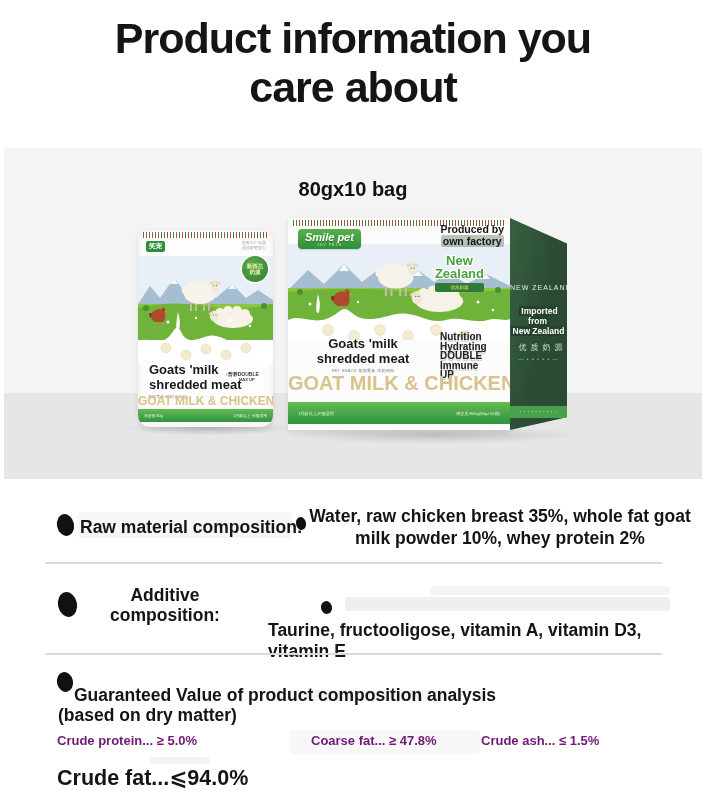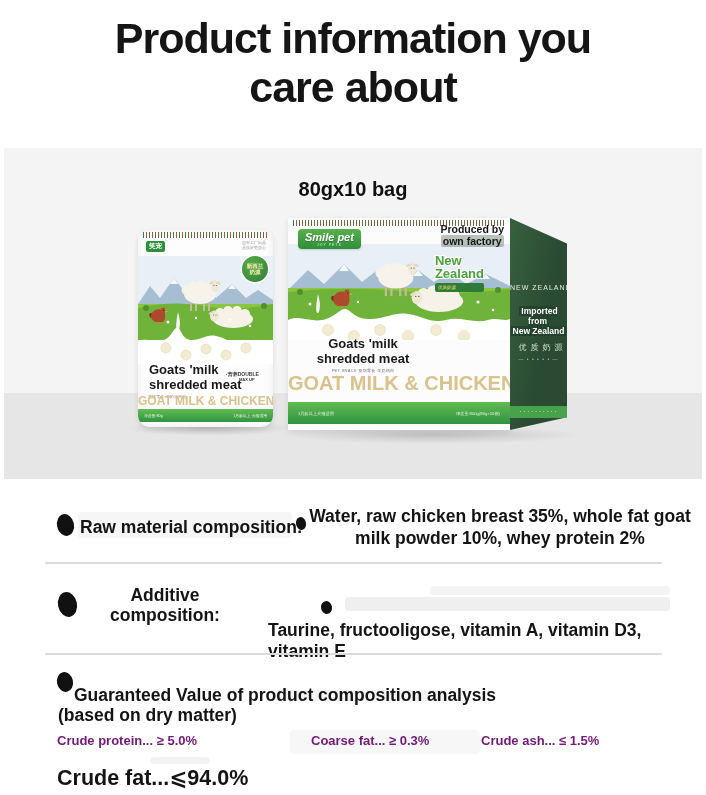--- a/index.html
+++ b/index.html
@@ -54,21 +54,21 @@
   .boxf .scene{top:26px;width:222px;height:96px;}
   .b-logo{position:absolute;left:10px;top:11px;z-index:3;text-align:center;
           background:linear-gradient(180deg,#57b04a,#2e8f3a);border-radius:4px;padding:2px 7px;
           box-shadow:0 1px 2px rgba(0,0,0,.15);}
   .b-logo .main{color:#fff;font-size:11px;font-weight:bold;font-style:italic;
                 text-shadow:0 1px 1px rgba(0,0,0,.25);}
   .b-logo .sub{color:#dff0d8;font-size:3.5px;letter-spacing:1px;}
   .b-prod{position:absolute;right:6px;top:6px;z-index:4;text-align:center;
           font-size:10.5px;font-weight:bold;color:#161616;line-height:11.5px;margin-left:28px;}
   .b-prod .chip{background:rgba(62,88,64,.35);border-radius:2px;padding:0 2px;}
-  .b-nz{position:absolute;right:26px;top:36px;z-index:4;
+  .b-nz{position:absolute;right:26px;top:36px;z-index:4;text-align:center;
         font-size:13px;font-weight:bold;line-height:13px;color:#4ba03c;
         text-shadow:1px 1px 0 #fff,-1px -1px 0 #fff,1px -1px 0 #fff,-1px 1px 0 #fff,0 0 2px #fff;}
   .b-nz .ribbon{margin-top:3px;background:#2f7a36;border-radius:2px;color:#ffe27a;
         font-size:4.5px;font-weight:normal;line-height:9px;text-shadow:none;padding:0 3px;}
   .b-title{position:absolute;left:14px;top:118px;width:122px;text-align:center;z-index:3;}
   .bt{font-size:13px;font-weight:bold;line-height:15px;color:#181818;}
   .bsub{font-size:4px;color:#777;margin-top:2px;letter-spacing:.3px;}
   .b-feats{position:absolute;left:152px;top:114px;width:70px;z-index:3;
            font-size:10px;font-weight:bold;line-height:9.5px;color:#222;
            text-shadow:0 1.5px 0 rgba(120,120,120,.35);}
@@ -283,20 +283,27 @@
       <div class="b-nz">
         <div>New</div>
         <div>Zealand</div>
         <div class="ribbon">优质奶源</div>
       </div>
       <div class="b-title">
         <div class="bt">Goats 'milk</div>
         <div class="bt">shredded meat</div>
         <div class="bsub">PET SNACK 宠物零食·羊奶鸡肉</div>
       </div>
+      <div class="b-feats">
+        <div>Nutrition</div>
+        <div>Hydrating</div>
+        <div>DOUBLE</div>
+        <div>Immune</div>
+        <div>UP</div>
+      </div>
       <div class="b-gold">GOAT MILK &amp; CHICKEN</div>
       <div class="b-band">
         <span>1月龄以上犬猫适用</span>
         <span>净含量:800g(80g×10袋)</span>
       </div>
     </div>
 
     <div class="boxs">
       <div class="s-title">NEW ZEALAND</div>
       <div class="s-import">
@@ -332,19 +339,19 @@
 
   <div class="hr" style="top:653px;"></div>
 
   <div class="bullet" style="left:57px;top:672px;width:16px;height:20px;"></div>
   <div class="ghost" style="left:270px;top:690px;width:175px;height:11px;background:#f4f4f4;"></div>
   <div class="lbl guar" style="left:74px;top:666px;">Guaranteed Value of product composition analysis</div>
   <div class="lbl guar" style="left:58px;top:686px;">(based on dry matter)</div>
 
   <div class="ghost" style="left:290px;top:730px;width:190px;height:24px;background:#f7f7f7;"></div>
   <div class="an" style="left:57px;top:733px;">Crude protein... ≥ 5.0%</div>
-  <div class="an" style="left:311px;top:733px;">Coarse fat... ≥ 0.3%</div>
+  <div class="an" style="left:311px;top:733px;">Coarse fat... ≥ 47.8%</div>
   <div class="an" style="left:481px;top:733px;">Crude ash... ≤ 1.5%</div>
 
   <div class="ghost" style="left:150px;top:757px;width:60px;height:7px;background:#f3f3f3;"></div>
   <div class="an-big" style="left:57px;top:765px;">Crude fat...⩽94.0%</div>
 
 </div>
 
 </body></html>

